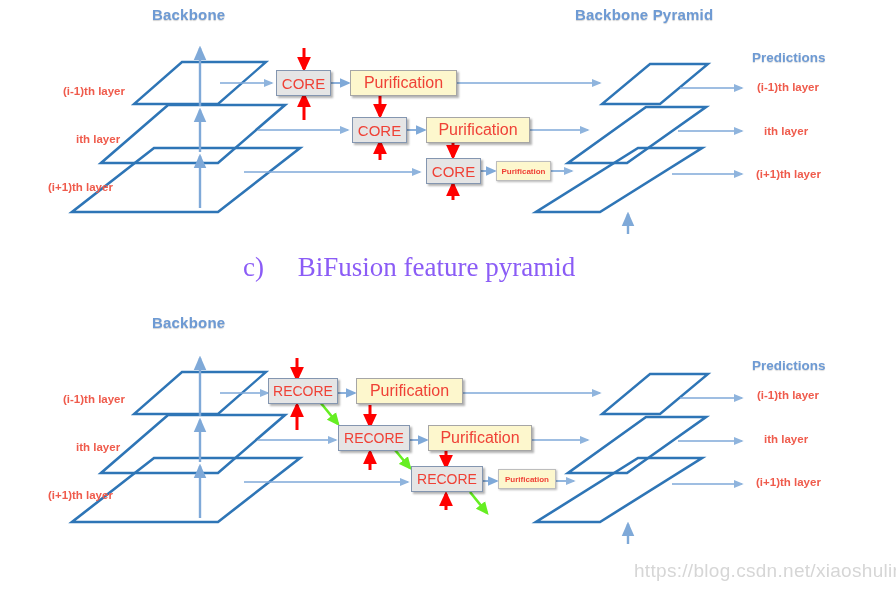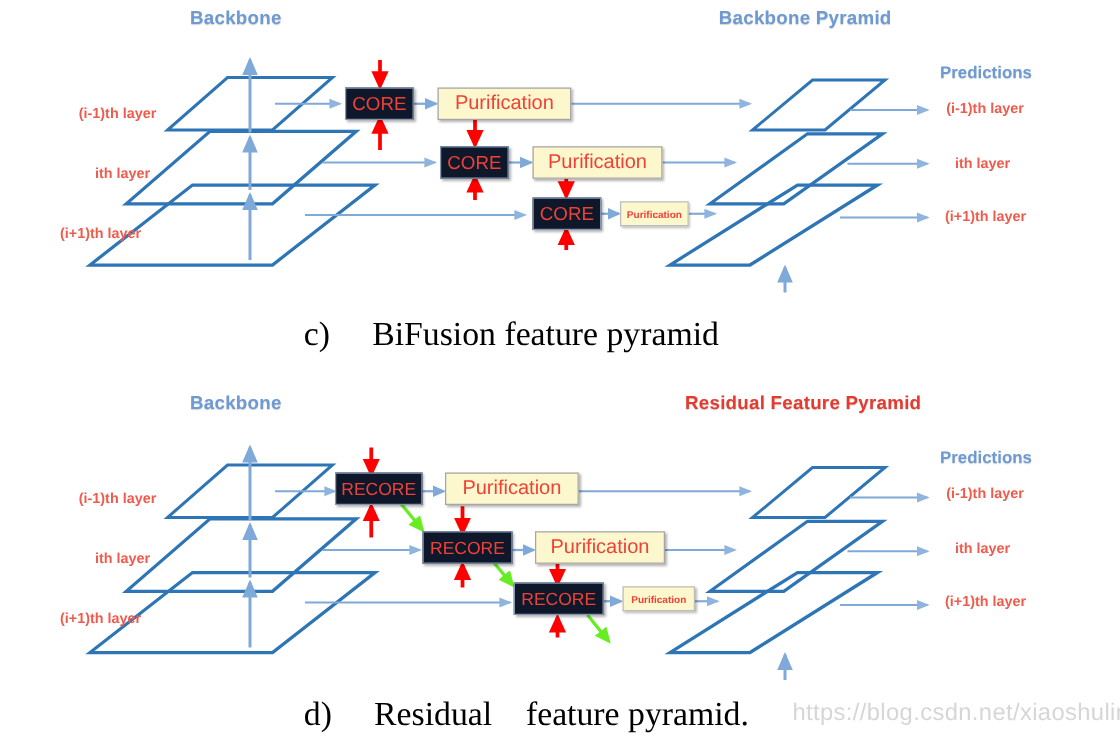--- a/index.html
+++ b/index.html
@@ -72,21 +72,21 @@
     position: absolute;
     box-sizing: border-box;
     display: flex;
     align-items: center;
     justify-content: center;
     white-space: nowrap;
     color: #ef4136;
     box-shadow: 1.5px 1.5px 2px rgba(0,0,0,.30);
   }
   .box-core {
-    background: #0f172a;
+    background: #e5e5e5;
     border: 1.3px solid #8496b0;
     font-size: 15px;
   }
   .box-pur {
     background: #fdf7cd;
     border: 1.3px solid #a6a6a6;
     font-size: 16px;
   }
   .box-pur-small {
     background: #fdf7cd;
@@ -94,21 +94,21 @@
     font-size: 8px;
     font-weight: bold;
     box-shadow: 1.2px 1.2px 2px rgba(0,0,0,.28);
   }
 
   
   .caption {
     position: absolute;
     font-family: "Liberation Serif", serif;
     font-size: 27px;
-    color: #000000;
+    color: #8b5cf6;
     white-space: pre;
   }
   .watermark {
     position: absolute;
     font-family: "Liberation Sans", sans-serif;
     font-size: 19px;
     color: #d6d6d6;
     white-space: nowrap;
     letter-spacing: .3px;
   }
@@ -305,35 +305,33 @@
     </g>
 
     <g stroke="#7fa9d8" stroke-width="1.7" fill="none">
       <line x1="680" y1="96" x2="742" y2="96" marker-end="url(#ahBlueS2)"></line>
       <line x1="678" y1="139" x2="742" y2="139" marker-end="url(#ahBlueS2)"></line>
       <line x1="672" y1="182" x2="742" y2="182" marker-end="url(#ahBlueS2)"></line>
     </g>
   </svg>
 
   <div class="hdr hdr-blue" style="left:152px; top:14px;">Backbone</div>
-  <div class="hdr hdr-red" style="left:548px; top:14px;">Residual Feature Pyramid</div>
   <div class="predictions" style="left:752px; top:58px;">Predictions</div>
 
   <div class="lbl" style="left:63px; top:93px;">(i-1)th layer</div>
   <div class="lbl" style="left:76px; top:141px;">ith layer</div>
   <div class="lbl" style="left:48px; top:189px;">(i+1)th layer</div>
 
   <div class="lbl-right" style="left:757px; top:89px;">(i-1)th layer</div>
   <div class="lbl-right" style="left:764px; top:133px;">ith layer</div>
   <div class="lbl-right" style="left:756px; top:176px;">(i+1)th layer</div>
 
   <div class="box box-core" style="left:268px; top:78px; width:70px; height:26px; font-size:14px;">RECORE</div>
   <div class="box box-core" style="left:338px; top:125px; width:72px; height:26px; font-size:14px;">RECORE</div>
   <div class="box box-core" style="left:411px; top:166px; width:72px; height:26px; font-size:14px;">RECORE</div>
 
   <div class="box box-pur" style="left:356px; top:78px; width:107px; height:26px;">Purification</div>
   <div class="box box-pur" style="left:428px; top:125px; width:104px; height:26px;">Purification</div>
   <div class="box box-pur-small" style="left:498px; top:169px; width:58px; height:20px;">Purification</div>
 
-  <div class="caption" style="left:243px; top:256px;">d)     Residual    feature pyramid.</div>
 </div>
 
 <div class="watermark" style="left:634px; top:560px;">https://blog.csdn.net/xiaoshulinlove</div>
 
 </body></html>

